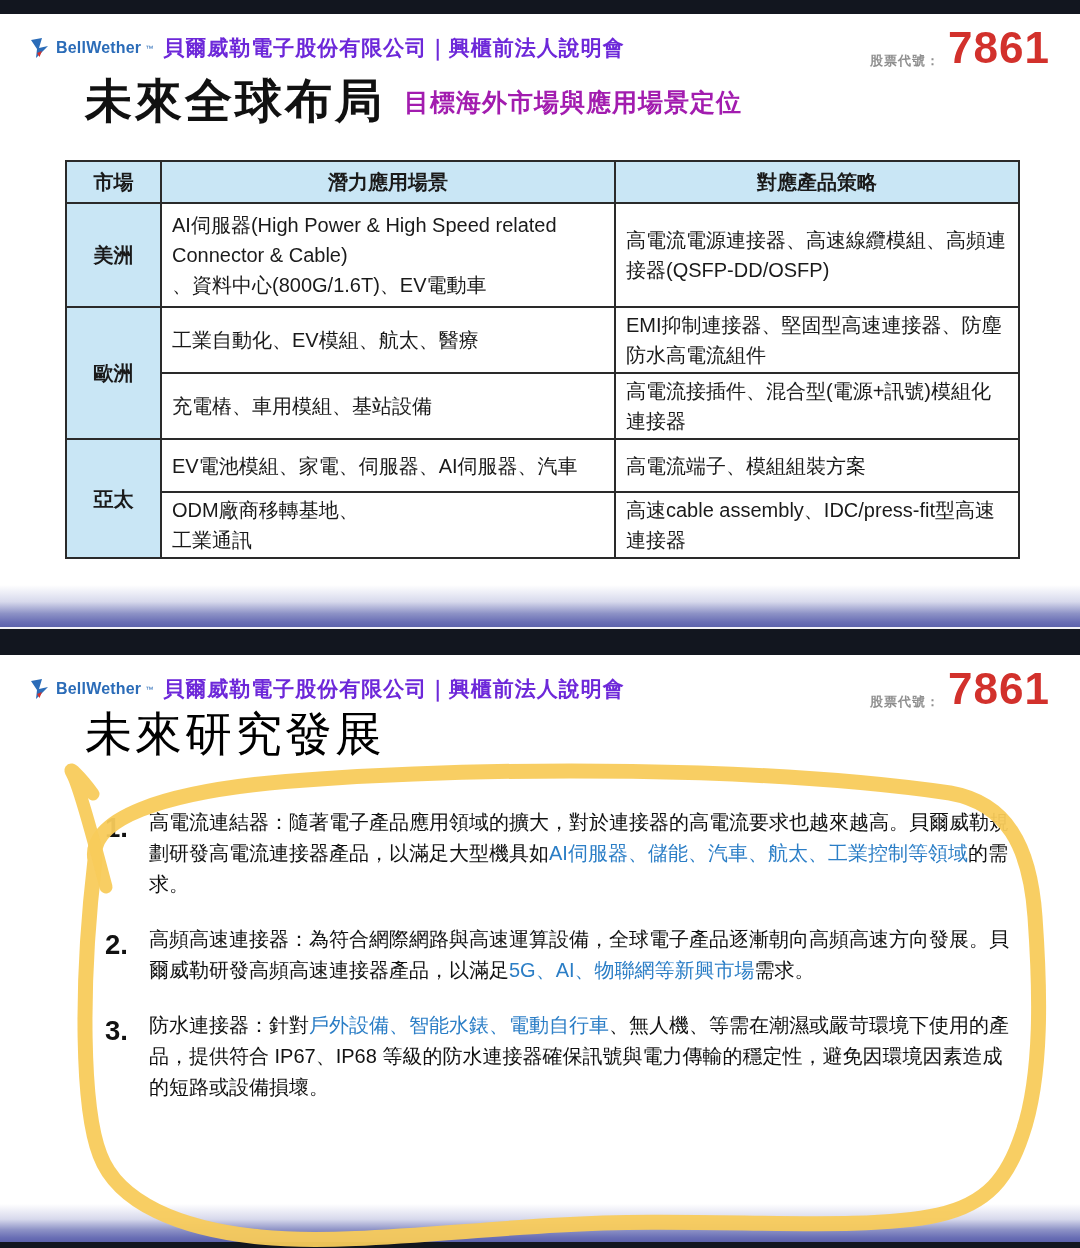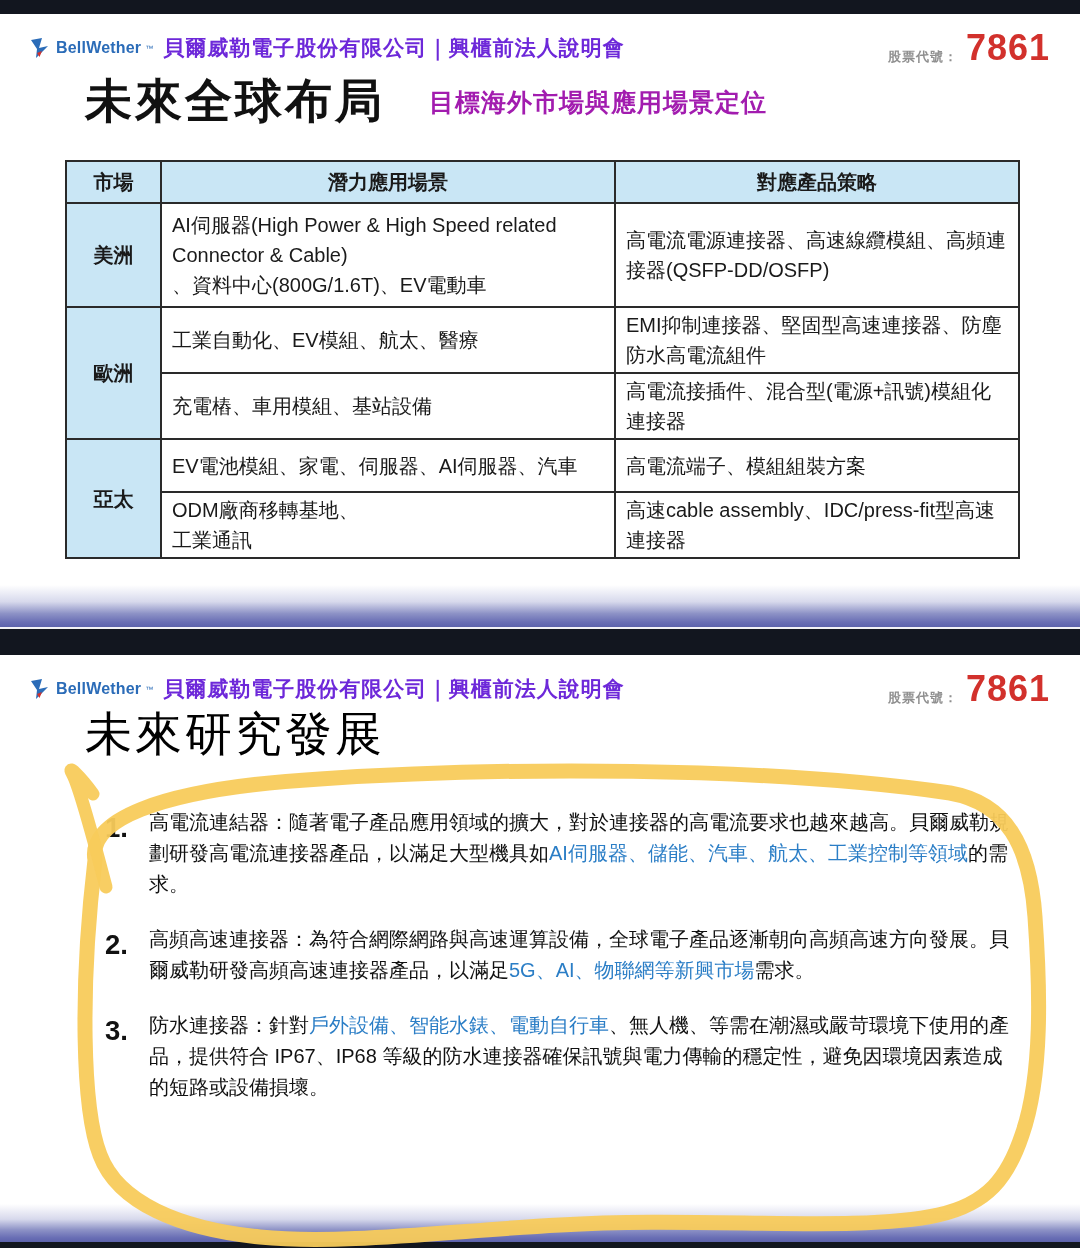--- a/index.html
+++ b/index.html
@@ -19,24 +19,24 @@
   
   .hdr { position:absolute; top:14px; left:28px; right:30px; height:40px;
          display:flex; align-items:center; }
   .logo-wrap { display:flex; align-items:center; gap:4px; }
   .logo-mark { width:24px; height:24px; display:block; }
   .logo-name { color:#2b6cb8; font-weight:bold; font-size:16px; letter-spacing:0.2px;text-align:right; }
   .logo-tm { color:#2b6cb8; font-size:8px; vertical-align:super; }
   .company-line { color:#6d28d9; font-weight:bold; font-size:21px; margin-left:10px; letter-spacing:1px; }
   .hdr-right { margin-left:auto; display:flex; align-items:flex-end; gap:8px; }
   .stock-label { color:#8f8f8f; font-size:13px; font-weight:bold; letter-spacing:1px; }
-  .stock-code { color:#d2312c; font-size:36px; font-weight:bold; letter-spacing:1px; line-height:1; }
+  .stock-code { color:#d2312c; font-size:44px; font-weight:bold; letter-spacing:1px; line-height:1; }
 
   
-  .title-row { position:absolute; left:85px; top:62px; display:flex; align-items:flex-end; gap:44px; }
+  .title-row { position:absolute; left:85px; top:62px; display:flex; align-items:flex-end; gap:19px; }
   .big-title { font-size:47px; font-weight:900; color:#111; letter-spacing:3px; line-height:1.05; }
   .sub-title { font-size:25px; font-weight:800; color:#a21caf; letter-spacing:1px; padding-bottom:6px; }
 
   table.market { position:absolute; left:65px; top:146px; width:953px;
     border-collapse:collapse; table-layout:fixed; }
   table.market col.c1 { width:95px; }
   table.market col.c2 { width:454px; }
   table.market col.c3 { width:404px; }
   table.market th, table.market td {
     border:2px solid #2a2a2a; font-size:20px; color:#1a1a1a;

